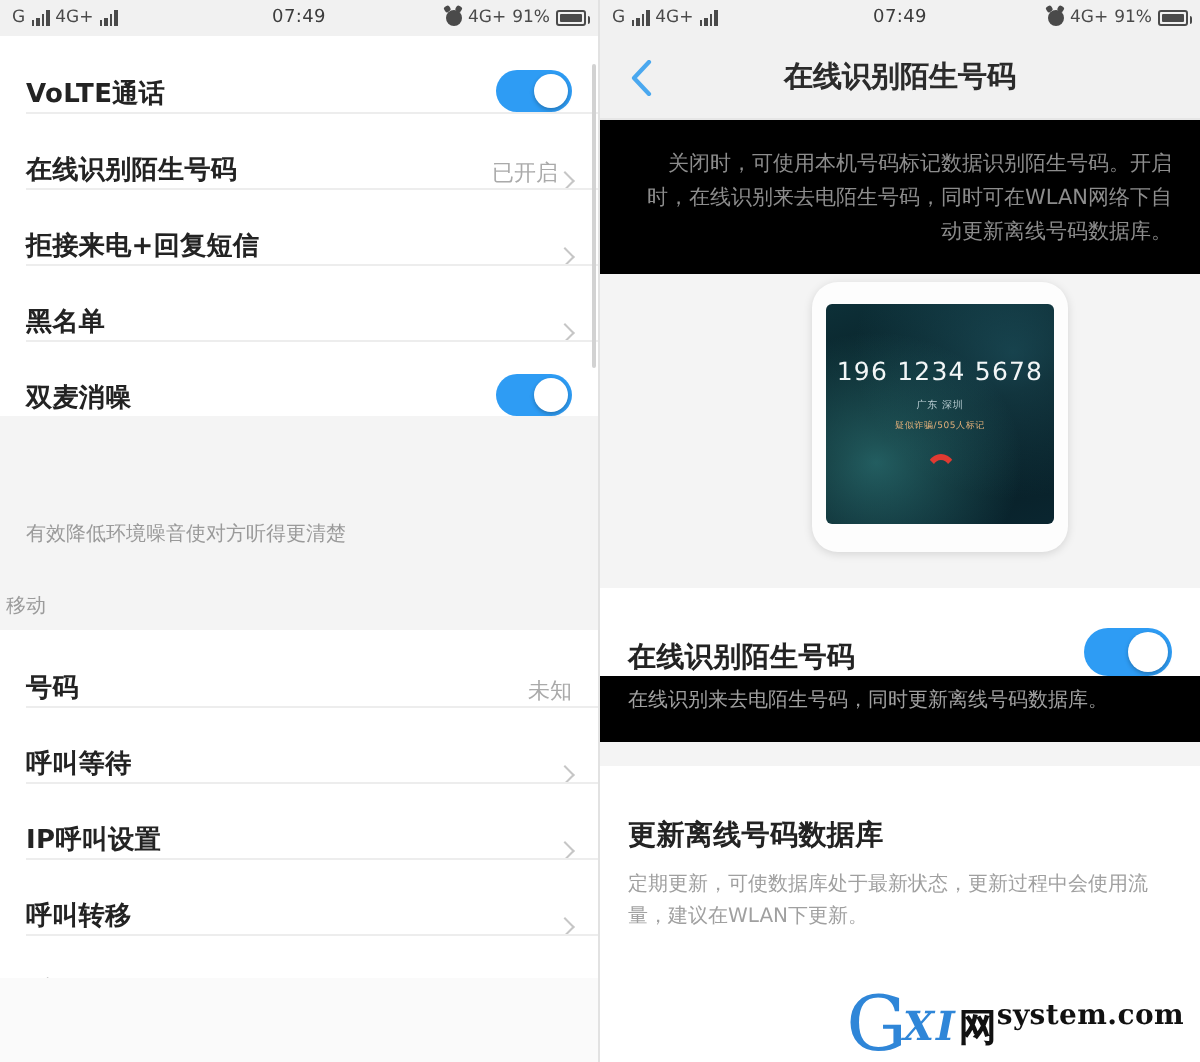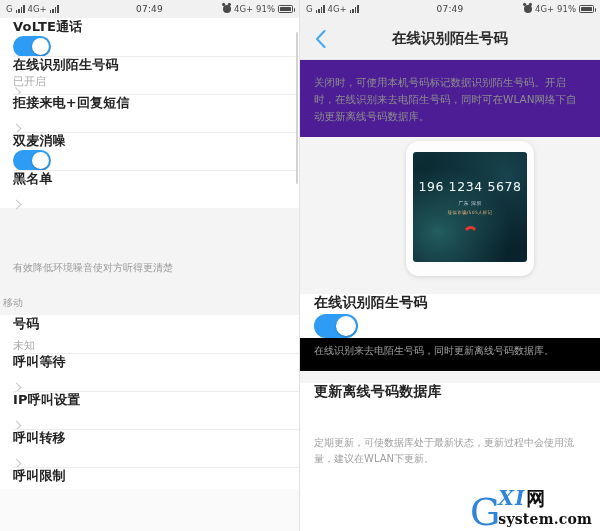--- a/index.html
+++ b/index.html
@@ -49,22 +49,22 @@
   .back svg { display:block; }
   .nav-title {
     position:absolute; left:0; right:0; text-align:center;
     font-size:14.5px; color:#2b2b2b; font-weight:bold; pointer-events:none;
   }
 
   
   .scroll-area { height:471px; overflow:hidden; position:relative; background:#f4f4f4; }
   .group { background:#ffffff; }
   .row {
-    height:38px; display:flex; align-items:flex-start; padding:0 13px;
-    background:#fff; position:relative; cursor:pointer;flex-direction:column;
+    height:38px; display:flex; align-items:flex-end; padding:0 13px;
+    background:#fff; position:relative; cursor:pointer;
   }
   .row + .row:before {
     content:""; position:absolute; left:13px; right:0; top:0; height:1px; background:#ededed;
   }
   .row .label { font-size:13px; color:#232323; font-weight:bold; flex:1; letter-spacing:.2px; }
   .row .value { font-size:11px; color:#aaaaaa; margin-right:0; }
   .chev { width:7px; height:7px; border-right:1.3px solid #c6c6c6; border-top:1.3px solid #c6c6c6; transform:rotate(45deg); }
 
   
   .toggle {
@@ -88,22 +88,22 @@
   }
 
   
   .scrollbar {
     position:absolute; right:1.5px; top:14px; width:2px; height:152px;
     background:#d2d2d2; border-radius:1px;
   }
 
   
   .desc-block {
-    background:#4c1d95; padding:14px 14px 12px; font-size:10.5px;
-    color:#8d8d8d; line-height:1.62;
+    background:#000000; padding:14px 14px 12px; font-size:10.5px;
+    color:#8d8d8d; line-height:1.62;text-align:right;
   }
   .hero { background:#f4f4f4; padding:4px 0 18px; display:flex; justify-content:center; }
   .device {
     width:128px; background:#fdfdfd; border-radius:13px;
     padding:11px 7px 14px; box-shadow:0 1px 5px rgba(0,0,0,.13);margin-left:40px;
   }
   .device-screen {
     width:100%; height:110px; border-radius:3px; position:relative; overflow:hidden;
     background:
       radial-gradient(ellipse at 22% 72%, rgba(58,148,148,.55) 0%, rgba(0,0,0,0) 58%),
@@ -135,21 +135,21 @@
   }
   .filler { background:#fff; flex:1; }
   .right-body { height:471px; display:flex; flex-direction:column; background:#fff; }
 
   
   .watermark {
     position:absolute; right:8px; bottom:4px; display:flex; align-items:flex-end;
     pointer-events:none; user-select:none;
   }
   .wm-g { font-family:"DejaVu Serif","Liberation Serif",serif; font-size:38px; color:#2f86d8; line-height:.8; font-weight:normal; }
-  .wm-stack { display:flex; flex-direction:column; margin-left:-2px; }
+  .wm-stack { display:flex; flex-direction:row; margin-left:-2px; }
   .wm-top { display:flex; align-items:baseline; }
   .wm-xi { font-family:"DejaVu Serif","Liberation Serif",serif; font-size:20px; font-style:italic; color:#2f86d8; font-weight:bold; letter-spacing:1px; }
   .wm-cn { font-size:19px; color:#111; font-weight:bold; margin-left:1px; }
   .wm-sub { font-family:"DejaVu Serif","Liberation Serif",serif; font-size:14px; color:#111; font-weight:bold; letter-spacing:.2px; margin-top:-1px; }
 </style>
 </head>
 <body>
 
 <div class="screens">
 
@@ -200,29 +200,29 @@
           <span class="value">已开启</span>
           <span class="chev"></span>
         </div>
 
         <div class="row">
           <span class="label">拒接来电+回复短信</span>
           <span class="chev"></span>
         </div>
 
         <div class="row">
+          <span class="label">黑名单</span>
+          <span class="chev"></span>
+        </div>
+
+        <div class="row">
           <span class="label">双麦消噪</span>
           <span class="toggle">
               <span class="knob"></span>
             </span>
-        </div>
-
-        <div class="row">
-          <span class="label">黑名单</span>
-          <span class="chev"></span>
         </div>
 
       </div>
 
       <div class="note">有效降低环境噪音使对方听得更清楚</div>
 
       <div class="section-head">移动</div>
 
       <div class="group">
 

